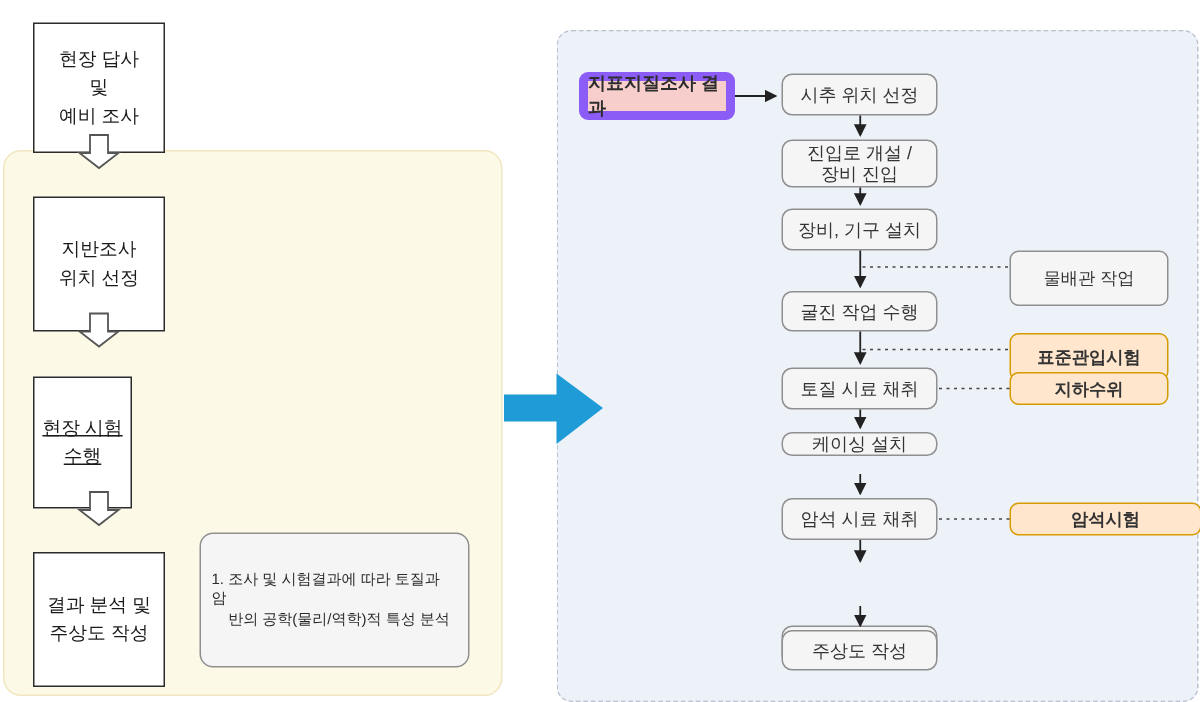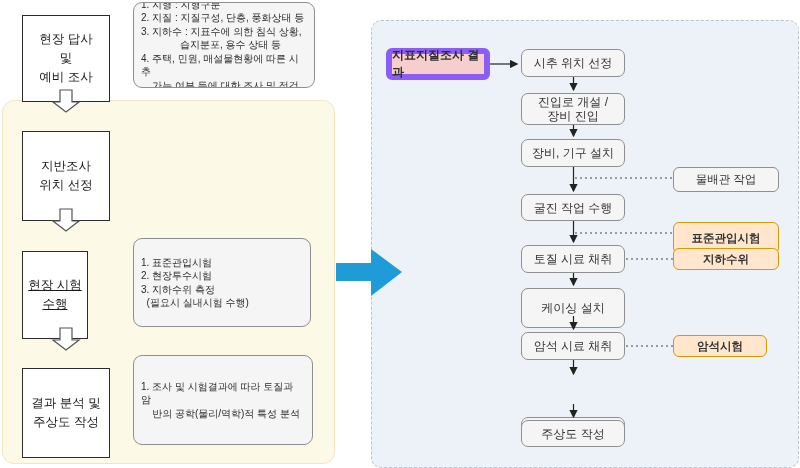--- a/index.html
+++ b/index.html
@@ -42,50 +42,40 @@
 
   <div class="abs box-white" style="left:22px;top:2px;width:88px;height:87px;">현장 답사
 및
 예비 조사</div>
   <div class="abs box-white" style="left:22px;top:118px;width:88px;height:90px;">지반조사
 위치 선정</div>
   <div class="abs box-white" style="left:22px;top:238px;width:66px;height:88px;text-decoration:underline;">현장 시험 수행</div>
   <div class="abs box-white" style="left:22px;top:355px;width:88px;height:90px;">결과 분석 및
 주상도 작성</div>
 
-  <div class="abs note" style="left:133px;top:2px;width:182px;height:86px;">1. 지형 : 지형구분
-2. 지질 : 지질구성, 단층, 풍화상태 등
-3. 지하수 : 지표수에 의한 침식 상황,
-              습지분포, 용수 상태 등
-4. 주택, 민원, 매설물현황에 따른 시추
-    가능 여부 등에 대한 조사 및 점검</div>
-  <div class="abs note" style="left:133px;top:238px;width:178px;height:89px;">1. 표준관입시험
-2. 현장투수시험
-3. 지하수위 측정
-  (필요시 실내시험 수행)</div>
   <div class="abs note" style="left:133px;top:355px;width:180px;height:90px;">1. 조사 및 시험결과에 따라 토질과 암
     반의 공학(물리/역학)적 특성 분석</div>
 
   <div class="abs pink-box" style="left:386px;top:48px;width:104px;height:32px;">지표지질조사 결과</div>
 
   <div class="abs flow-box" style="left:521px;top:49px;width:104px;height:28px;">시추 위치 선정</div>
   <div class="abs flow-box" style="left:521px;top:93px;width:104px;height:32px;">진입로 개설 /
 장비 진입</div>
   <div class="abs flow-box" style="left:521px;top:139px;width:104px;height:28px;">장비, 기구 설치</div>
   <div class="abs flow-box" style="left:521px;top:194px;width:104px;height:27px;">굴진 작업 수행</div>
   <div class="abs flow-box" style="left:521px;top:245px;width:104px;height:28px;">토질 시료 채취</div>
-  <div class="abs flow-box" style="left:521px;top:288px;width:104px;height:40px;">케이싱 설치</div>
+  <div class="abs flow-box" style="left:521px;top:288px;width:104px;height:16px;">케이싱 설치</div>
   <div class="abs flow-box" style="left:521px;top:332px;width:104px;height:28px;">암석 시료 채취</div>
   <div class="abs flow-box" style="left:521px;top:377px;width:104px;height:27px;margin-top:40px;">굴진 종료</div>
   <div class="abs flow-box" style="left:521px;top:420px;width:104px;height:27px;">주상도 작성</div>
 
-  <div class="abs side-gray" style="left:673px;top:167px;width:106px;height:25px;">물배관 작업</div>
+  <div class="abs side-gray" style="left:673px;top:167px;width:106px;height:37px;">물배관 작업</div>
   <div class="abs side-orange" style="left:673px;top:222px;width:106px;height:32px;">표준관입시험</div>
   <div class="abs side-orange" style="left:673px;top:248px;width:106px;height:22px;">지하수위</div>
-  <div class="abs side-orange" style="left:673px;top:335px;width:94px;height:22px;">암석시험</div>
+  <div class="abs side-orange" style="left:673px;top:335px;width:128px;height:22px;">암석시험</div>
 
   <svg class="overlay" width="800" height="468" viewBox="0 0 800 468">
     <defs>
       <marker id="ah" viewBox="0 0 10 10" refX="8.5" refY="5" markerWidth="7" markerHeight="7" orient="auto">
         <path d="M0,0 L10,5 L0,10 z" fill="#222222"></path>
       </marker>
     </defs>
 
     <path d="M60,90 L72,90 L72,102 L79,102 L66,112 L53,102 L60,102 Z" fill="#ffffff" stroke="#555555" stroke-width="1.2"></path>
     <path d="M60,209 L72,209 L72,221 L79,221 L66,231 L53,221 L60,221 Z" fill="#ffffff" stroke="#555555" stroke-width="1.2"></path>

